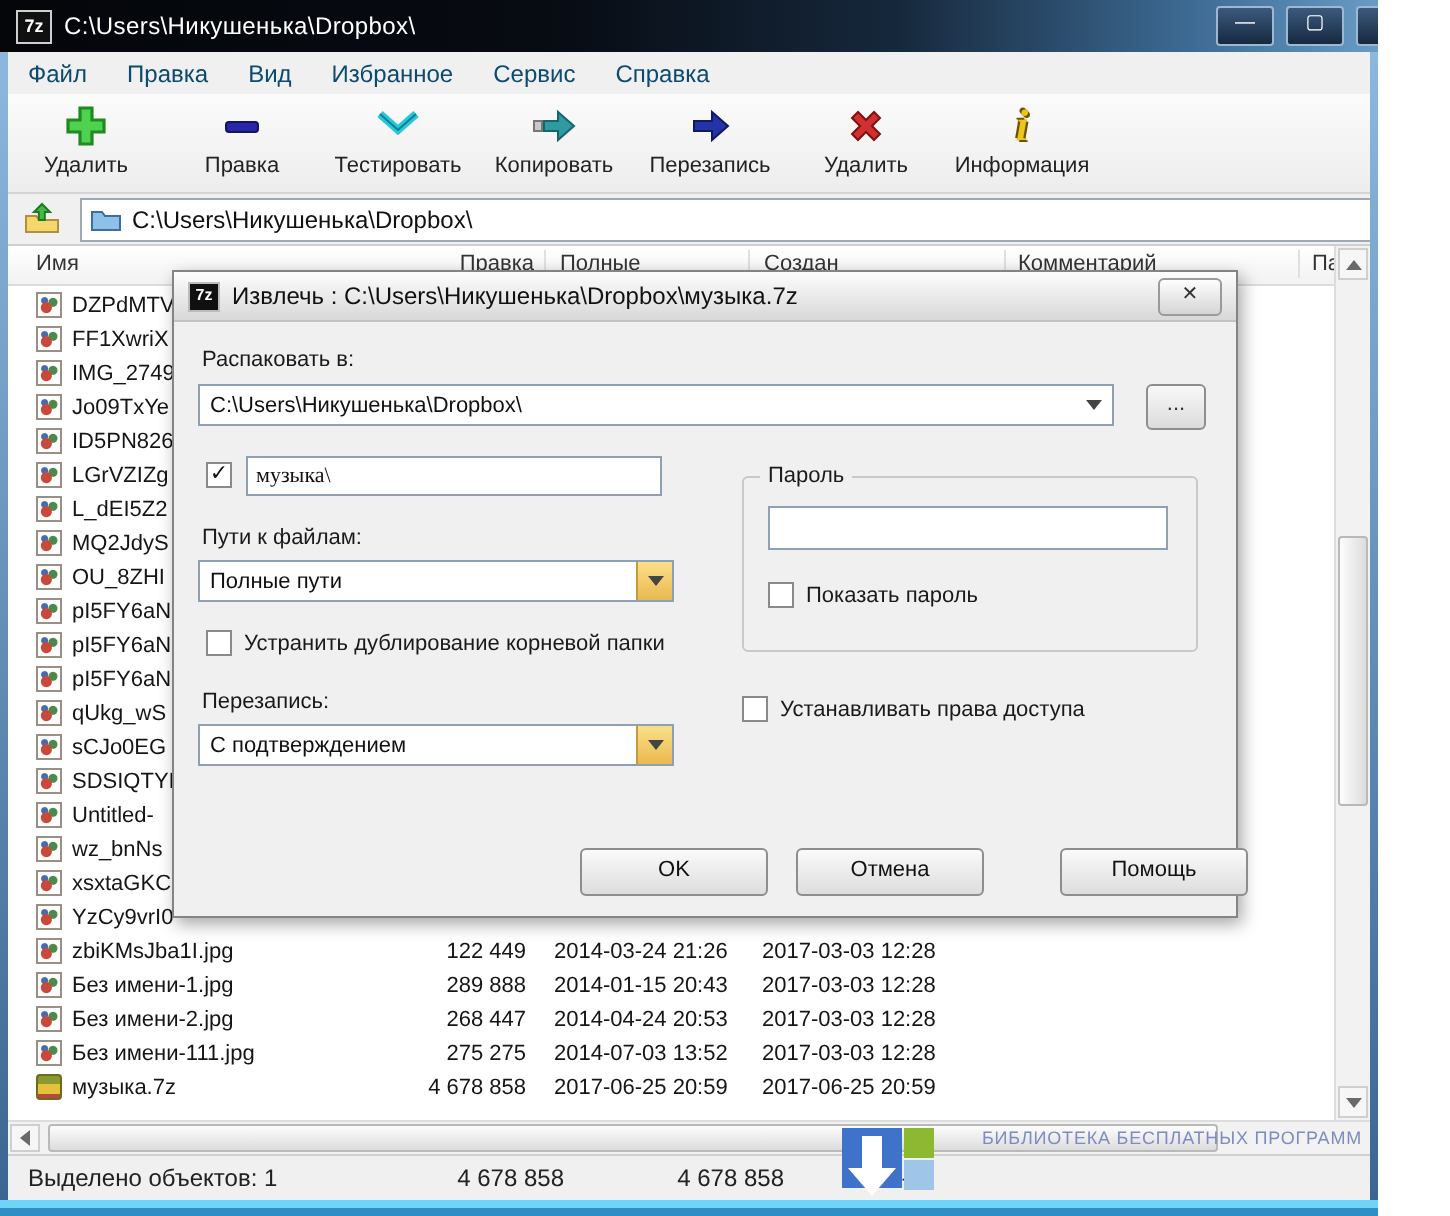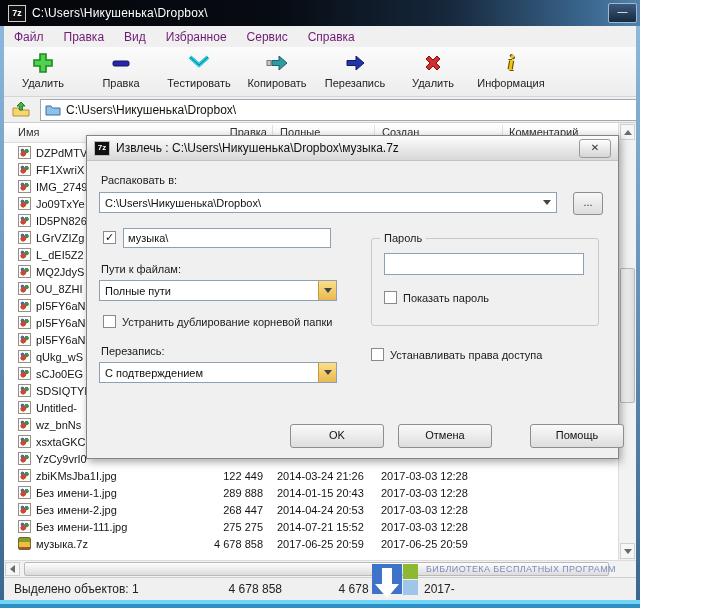--- a/index.html
+++ b/index.html
@@ -1,32 +1,32 @@
 <!DOCTYPE html>
 <html><head>
 <meta charset="utf-8">
 <style>
   html,body{margin:0;padding:0;}
   body{font-family:"Liberation Sans","DejaVu Sans",sans-serif;}
-  .screen{position:relative;width:640px;height:608px;overflow:hidden;
+  .screen{position:relative;width:689px;height:608px;overflow:hidden;
     background:linear-gradient(115deg,#1d3a57 0%,#2c567e 35%,#49799f 60%,#2a5578 100%);}
   
   .titlebar{position:absolute;left:0;top:0;width:725px;height:26px;
     background:linear-gradient(90deg,#04060a 0%,#070b12 38%,#16283c 62%,#3d6档 0,#3d6a93 80%,#79aed8 100%);
     background:linear-gradient(90deg,#04060a 0%,#070b12 38%,#16283c 62%,#3d6a93 82%,#79aed8 100%);
     display:flex;align-items:center;color:#fff;}
   .app-icon{width:16px;height:15px;margin:0 6px 0 8px;background:#101010;border:1px solid #cfcfcf;
     color:#fff;font-size:9px;font-weight:bold;display:flex;align-items:center;justify-content:center;line-height:1;}
   .title-text{font-size:12px;letter-spacing:.2px;}
   .win-buttons{position:absolute;right:18px;top:3px;display:flex;gap:6px;}
   .win-btn{width:27px;height:18px;background:linear-gradient(180deg,#3c5a7d,#16293f);
     border:1px solid #9db8d2;border-radius:2px;color:#fff;font-size:10px;line-height:16px;text-align:center;}
   .menubar{position:absolute;left:4px;top:26px;width:717px;height:21px;background:#f0f0f0;
     border-bottom:1px solid #d9d9d9;display:flex;align-items:center;}
-  .menu-item{font-size:12px;color:#701a75;padding:8px 10px;height:100%;display:flex;align-items:center;}
+  .menu-item{font-size:12px;color:#0c4a6e;padding:8px 10px;height:100%;display:flex;align-items:center;}
   .toolbar{position:absolute;left:4px;top:47px;width:717px;height:50px;
     background:linear-gradient(180deg,#fbfbfb,#ededed);border-bottom:1px solid #d5d5d5;
     display:flex;align-items:flex-start;padding-top:4px;box-sizing:border-box;}
   .tool-btn{width:78px;display:flex;flex-direction:column;align-items:center;gap:2px;}
   .tool-btn .ticon{height:24px;display:flex;align-items:center;justify-content:center;}
   .tool-btn .tlabel{font-size:11px;color:#222;}
   .info-glyph{font-family:"Liberation Serif","DejaVu Serif",serif;font-style:italic;font-weight:bold;
     font-size:22px;color:#f0c419;text-shadow:0 0 1px #6b5500,1px 1px 0 #6b5500,-1px -1px 0 #6b5500;line-height:20px;}
   .addressbar{position:absolute;left:4px;top:97px;width:717px;height:26px;background:#f0f0f0;
     display:flex;align-items:center;gap:6px;padding:0 4px;box-sizing:border-box;border-bottom:1px solid #cfcfcf;}
@@ -92,38 +92,38 @@
     font-size:11px;color:#111;padding-left:5px;box-sizing:border-box;}
   .gold-btn{margin-left:auto;width:17px;height:100%;border-left:1px solid #c59a3c;
     background:linear-gradient(180deg,#fbe08a,#e9b94f);display:flex;align-items:center;justify-content:center;}
   .plain-arrow{margin-left:auto;margin-right:5px;}
   .dots-btn{position:absolute;width:28px;height:21px;border:1px solid #8e8e8e;border-radius:3px;
     background:linear-gradient(180deg,#f8f8f8,#dcdcdc);font-size:11px;color:#333;text-align:center;line-height:19px;}
   .chk{position:absolute;width:13px;height:13px;background:#fff;border:1px solid #8a8a8a;box-sizing:border-box;
     font-size:11px;line-height:11px;text-align:center;color:#111;}
   .chk-label{position:absolute;font-size:11px;color:#1a1a1a;}
   .txt{position:absolute;height:20px;border:1px solid #8ea0b2;background:#fff;font-size:11px;color:#111;
-    padding:0 4px;box-sizing:border-box;font-family:Liberation Sans, sans-serif;}
+    padding:0 4px;box-sizing:border-box;font-family:Liberation Serif, serif;}
   .groupbox{position:absolute;border:1px solid #c9c9c9;border-radius:3px;}
   .grouplabel{position:absolute;top:-7px;left:8px;background:#f0f0f0;padding:0 4px;font-size:11px;color:#1a1a1a;}
   .dlg-btn{position:absolute;width:92px;height:22px;border:1px solid #8e8e8e;border-radius:3px;
     background:linear-gradient(180deg,#fafafa,#dddddd);font-size:11px;color:#111;text-align:center;line-height:20px;}
   
   .watermark{position:absolute;right:0;bottom:0;width:270px;height:46px;z-index:20;display:flex;align-items:flex-start;}
   .wm-logo{position:relative;width:56px;height:46px;flex:0 0 56px;}
   .wm-sq-blue{position:absolute;left:2px;top:2px;width:30px;height:30px;background:#3f72c9;}
   .wm-sq-green{position:absolute;left:33px;top:2px;width:15px;height:15px;background:#8cb832;}
   .wm-sq-lblue{position:absolute;left:33px;top:18px;width:15px;height:15px;background:#9fc6e8;}
   .wm-arrow-stem{position:absolute;left:12px;top:6px;width:10px;height:16px;background:#fff;}
   .wm-arrow-head{position:absolute;left:5px;top:22px;width:0;height:0;
     border-left:12px solid transparent;border-right:12px solid transparent;border-top:14px solid #fff;}
   .wm-text{display:flex;flex-direction:column;}
   .wm-title{font-size:25px;font-weight:bold;color:#4f63b8;letter-spacing:1px;line-height:26px;
     text-shadow:1px 1px 0 #fff,-1px -1px 0 #fff,1px -1px 0 #fff,-1px 1px 0 #fff;}
-  .wm-sub{font-size:9px;color:#7d8cc0;letter-spacing:.4px;margin-top:2px;white-space:nowrap;}
+  .wm-sub{font-size:9px;color:#7d8cc0;letter-spacing:.4px;margin-top:2px;white-space:nowrap;margin-left:16px;}
 </style>
 </head>
 <body>
 
 <div class="screen">
 
   <div class="titlebar">
     <div class="app-icon">7z</div>
     <div class="title-text">C:\Users\Никушенька\Dropbox\</div>
     <div class="win-buttons">
@@ -405,21 +405,21 @@
           <span class="c-name">Без имени-2.jpg</span>
           <span class="c-size">268 447</span>
           <span class="c-mod">2014-04-24 20:53</span>
           <span class="c-cre">2017-03-03 12:28</span>
         </div>
 
         <div class="filerow">
           <span class="fi icon-jpg"></span>
           <span class="c-name">Без имени-111.jpg</span>
           <span class="c-size">275 275</span>
-          <span class="c-mod">2014-07-21 15:52</span>
+          <span class="c-mod">2014-07-03 13:52</span>
           <span class="c-cre">2017-03-03 12:28</span>
         </div>
 
         <div class="filerow">
           <span class="fi icon-7z"></span>
           <span class="c-name">музыка.7z</span>
           <span class="c-size">4 678 858</span>
           <span class="c-mod">2017-06-25 20:59</span>
           <span class="c-cre">2017-06-25 20:59</span>
         </div>

